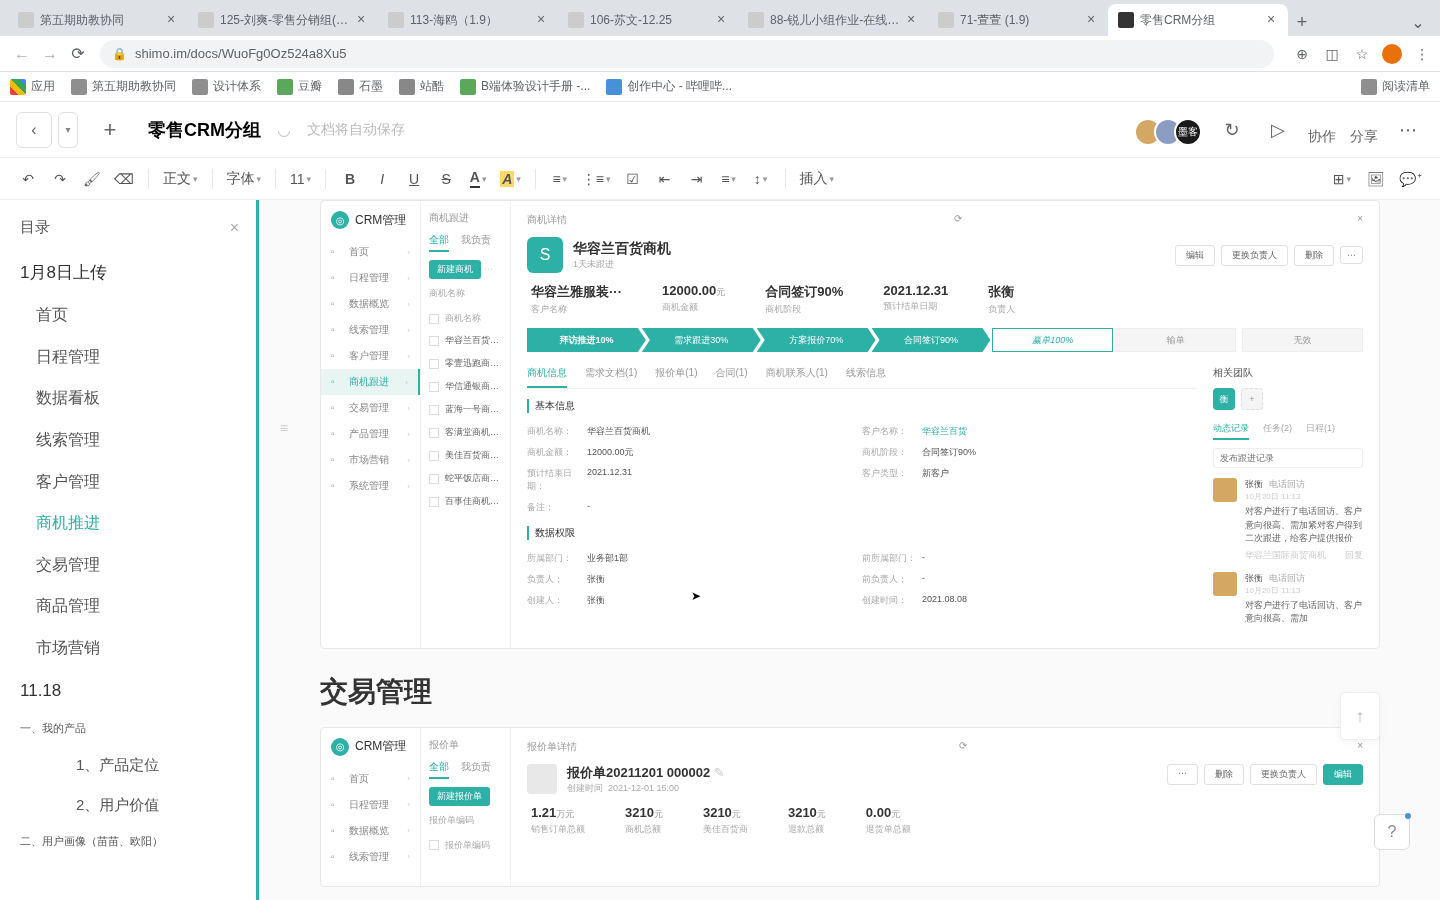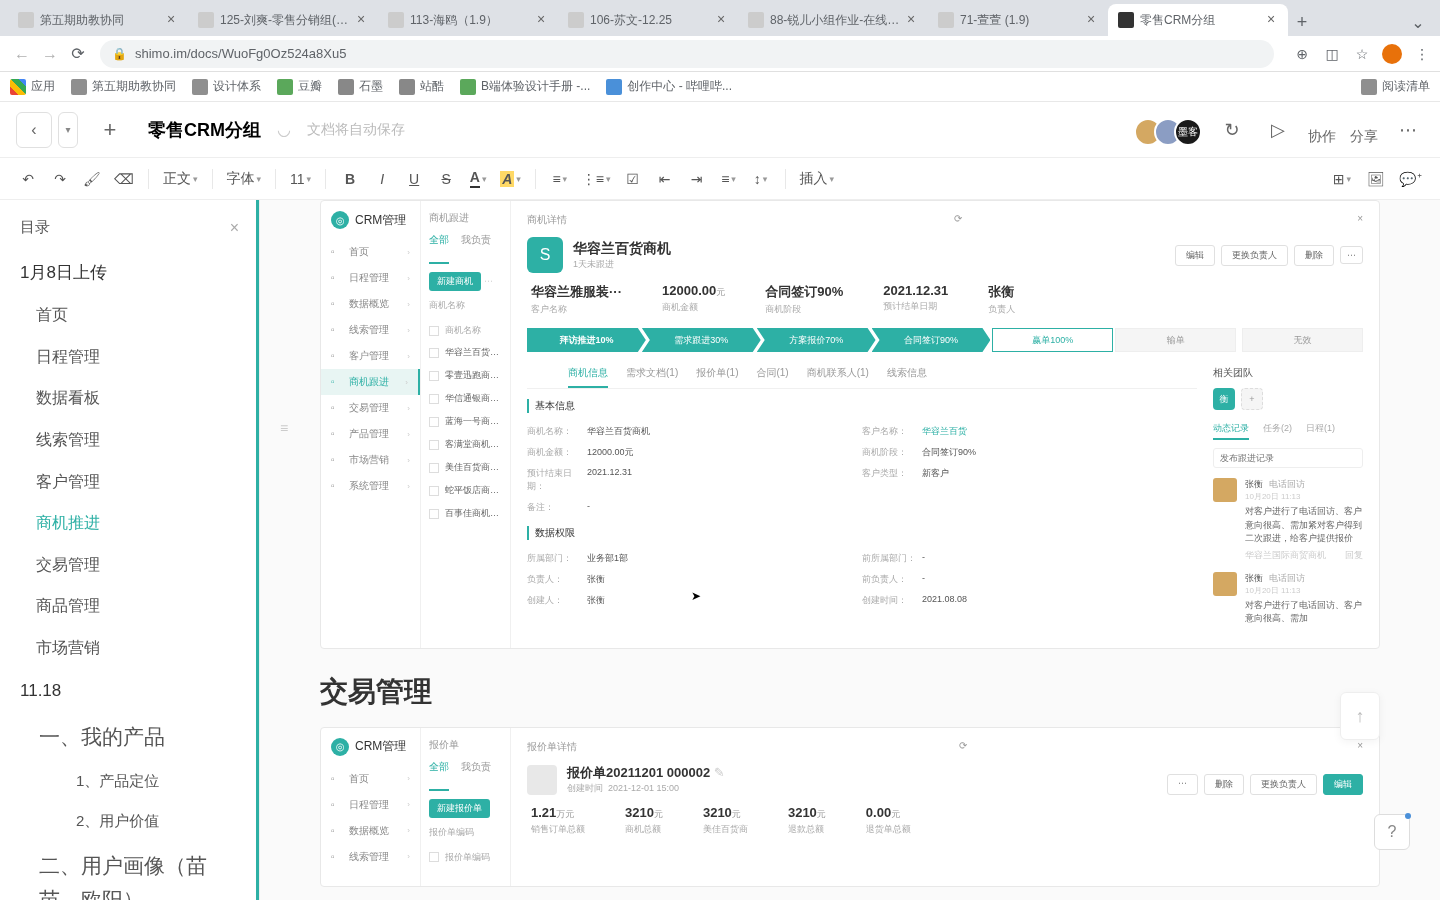--- a/index.html
+++ b/index.html
@@ -59,41 +59,41 @@
 
 
 .main { display: flex; height: calc(900px - 36px - 36px - 30px - 56px - 42px); }
 .outline { width: 260px; border-right: 1px solid #eee; overflow-y: auto; padding: 18px 0; position: relative; }
 .outline::after { content: ""; position: absolute; right: 0; top: 0; bottom: 0; width: 3px; background: #2db0a5; }
 .outline-header { display: flex; align-items: center; padding: 0 20px 14px; font-size: 15px; color: #555; }
 .outline-close { margin-left: auto; color: #aaa; cursor: pointer; font-size: 16px; }
 .outline-item { padding: 8px 20px; font-size: 15px; color: #555; cursor: pointer; line-height: 1.6; }
 .outline-item.h1 { font-size: 17px; font-weight: 500; color: #333; }
 .outline-item.h2 { padding-left: 36px; font-size: 16px; }
-.outline-item.h3 { font-size: 21px; margin-left: 19px; }
+.outline-item.h3 { font-size: 11px; }
 .outline-item.h4 { padding-left: 76px; font-size: 15px; }
 .outline-item.active { color: #2db0a5; }
 
 .content { flex: 1; overflow-y: auto; background: #fafafa; padding: 0 60px 40px; position: relative; }
 .collapse-btn { position: absolute; left: 20px; top: 220px; width: 24px; height: 24px; color: #ccc; font-size: 14px; cursor: pointer; }
 
 
 .crm-box { background: #fff; border: 1px solid #e8e8e8; border-radius: 4px; margin-bottom: 20px; display: flex; font-size: 11px; color: #666; position: relative; overflow: hidden; }
 .crm-sidebar { width: 100px; border-right: 1px solid #f0f0f0; padding: 10px 0; }
 .crm-logo { display: flex; align-items: center; padding: 0 10px 10px; font-size: 12px; color: #333; font-weight: 500; }
 .crm-logo-icon { width: 18px; height: 18px; background: #2db0a5; border-radius: 50%; margin-right: 6px; display: flex; align-items: center; justify-content: center; color: #fff; font-size: 10px; }
 .crm-nav-item { display: flex; align-items: center; padding: 6px 10px; font-size: 10px; color: #888; cursor: pointer; }
 .crm-nav-item.active { background: #e8f5f3; color: #2db0a5; border-right: 2px solid #2db0a5; }
 .crm-nav-icon { width: 12px; height: 12px; margin-right: 6px; display: inline-block; }
 .crm-nav-arrow { margin-left: auto; font-size: 8px; color: #ccc; }
 
 .crm-list { width: 90px; border-right: 1px solid #f0f0f0; padding: 8px; }
 .crm-crumb { font-size: 10px; color: #999; padding: 2px 0 8px; }
 .crm-tabs-mini { display: flex; gap: 12px; font-size: 10px; color: #999; margin-bottom: 8px; }
-.crm-tabs-mini .act { color: #2db0a5; border-bottom: 2px solid #2db0a5; padding-bottom: 15px; }
+.crm-tabs-mini .act { color: #2db0a5; border-bottom: 2px solid #2db0a5; padding-bottom: 3px; }
 .crm-new-btn { background: #2db0a5; color: #fff; padding: 3px 8px; border-radius: 3px; font-size: 9px; display: inline-block; margin-bottom: 8px; }
 .crm-filter-label { font-size: 9px; color: #aaa; margin-bottom: 8px; }
 .crm-list-header { font-size: 9px; color: #aaa; padding: 4px 0; display: flex; align-items: center; }
 .crm-list-row { font-size: 9px; color: #666; padding: 5px 0; display: flex; align-items: center; white-space: nowrap; overflow: hidden; }
 .crm-checkbox { width: 10px; height: 10px; border: 1px solid #ddd; margin-right: 6px; flex-shrink: 0; }
 
 .crm-detail { flex: 1; padding: 12px 16px; }
 .crm-detail-crumb { font-size: 10px; color: #999; margin-bottom: 10px; display: flex; }
 .crm-detail-crumb .close-x { margin-left: auto; cursor: pointer; }
 .crm-detail-header { display: flex; align-items: center; margin-bottom: 10px; }
@@ -106,27 +106,27 @@
 
 .crm-stats { display: flex; gap: 40px; margin-bottom: 12px; padding-left: 4px; }
 .crm-stat-val { font-size: 13px; font-weight: 600; color: #333; }
 .crm-stat-val .unit { font-size: 9px; font-weight: 400; color: #999; }
 .crm-stat-lbl { font-size: 9px; color: #aaa; margin-top: 2px; }
 
 .crm-stages { display: flex; margin-bottom: 14px; }
 .crm-stage { flex: 1; height: 24px; background: #2db0a5; color: #fff; font-size: 9px; display: flex; align-items: center; justify-content: center; position: relative; clip-path: polygon(0 0, calc(100% - 8px) 0, 100% 50%, calc(100% - 8px) 100%, 0 100%, 8px 50%); margin-right: -4px; }
 .crm-stage:first-child { clip-path: polygon(0 0, calc(100% - 8px) 0, 100% 50%, calc(100% - 8px) 100%, 0 100%); font-weight: bold; }
 .crm-stage.inactive { background: #f5f5f5; color: #999; border: 1px solid #eee; clip-path: none; margin-right: 0; margin-left: 6px; }
-.crm-stage.current { background: #fff; color: #2db0a5; border: 1px solid #2db0a5; clip-path: none; margin-left: 6px; }
+.crm-stage.current { background: #fff; color: #2db0a5; border: 1px solid #2db0a5; clip-path: none; margin-left: 6px; font-style: italic; }
 
 .crm-body { display: flex; gap: 16px; }
 .crm-info { flex: 1; }
 .crm-tabs { display: flex; gap: 18px; font-size: 10px; color: #999; border-bottom: 1px solid #f0f0f0; margin-bottom: 10px; }
 .crm-tab { padding-bottom: 6px; cursor: pointer; }
-.crm-tab.active { color: #2db0a5; border-bottom: 2px solid #2db0a5; margin-left: 41px; }
+.crm-tab.active { color: #2db0a5; border-bottom: 2px solid #2db0a5; }
 .crm-section-title { font-size: 10px; color: #333; margin: 8px 0; border-left: 2px solid #2db0a5; padding-left: 6px; }
 .crm-field-row { display: flex; padding: 4px 0; font-size: 9px; }
 .crm-field { flex: 1; display: flex; }
 .crm-field-lbl { color: #aaa; width: 60px; }
 .crm-field-val { color: #555; }
 .crm-field-val.link { color: #2db0a5; }
 
 .crm-side { width: 150px; }
 .crm-side-title { font-size: 10px; color: #555; margin-bottom: 8px; }
 .crm-team-avatars { display: flex; gap: 6px; margin-bottom: 12px; }
@@ -139,21 +139,21 @@
 .crm-act-av { width: 24px; height: 24px; border-radius: 3px; background: #d4a862; flex-shrink: 0; }
 .crm-act-body { flex: 1; }
 .crm-act-head { display: flex; gap: 6px; color: #aaa; }
 .crm-act-head .n { color: #555; font-weight: 500; }
 .crm-act-text { color: #666; line-height: 1.5; margin-top: 3px; }
 .crm-act-meta { color: #ccc; margin-top: 3px; display: flex; justify-content: space-between; }
 
 .section-heading { font-size: 28px; font-weight: 600; color: #333; margin: 24px 0 16px; }
 
 
-.crm-quote-header { display: flex; align-items: flex-end; }
+.crm-quote-header { display: flex; align-items: flex-start; }
 .crm-quote-icon { width: 30px; height: 30px; background: #e8e8e8; border-radius: 4px; margin-right: 10px; }
 .crm-quote-title { font-size: 13px; font-weight: 600; color: #333; }
 .crm-quote-meta { font-size: 9px; color: #aaa; }
 .crm-q-actions { margin-left: auto; display: flex; gap: 6px; }
 .crm-q-btn { padding: 3px 10px; border: 1px solid #e0e0e0; border-radius: 3px; font-size: 9px; cursor: pointer; }
 .crm-q-btn.primary { background: #2db0a5; color: #fff; border-color: #2db0a5; }
 
 
 .scroll-top { position: fixed; right: 60px; bottom: 160px; width: 40px; height: 48px; background: #fff; border: 1px solid #eee; border-radius: 6px; display: flex; align-items: center; justify-content: center; color: #bbb; font-size: 18px; cursor: pointer; box-shadow: 0 2px 8px rgba(0,0,0,0.05); }
 .help-btn { position: fixed; right: 30px; bottom: 50px; width: 36px; height: 36px; border: 1px solid #ddd; border-radius: 6px; display: flex; align-items: center; justify-content: center; color: #888; cursor: pointer; background: #fff; }

